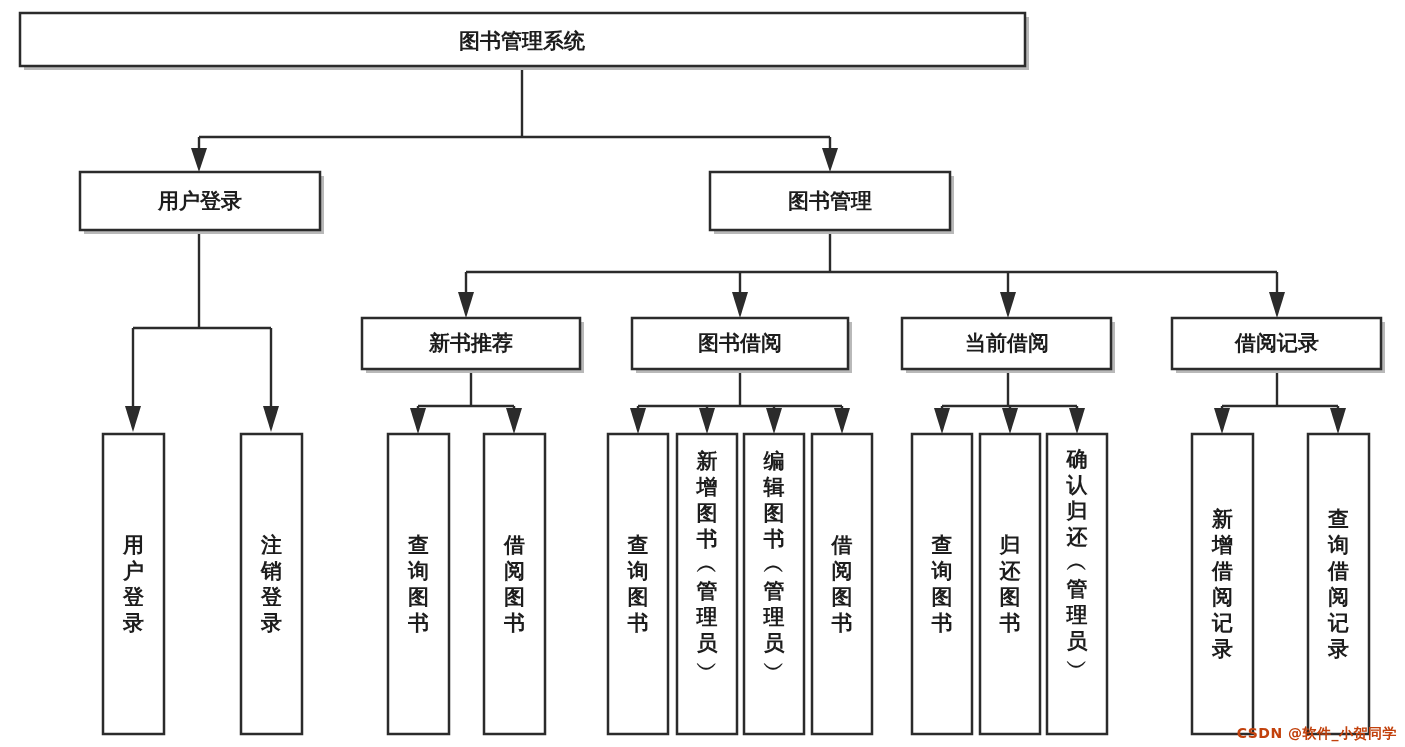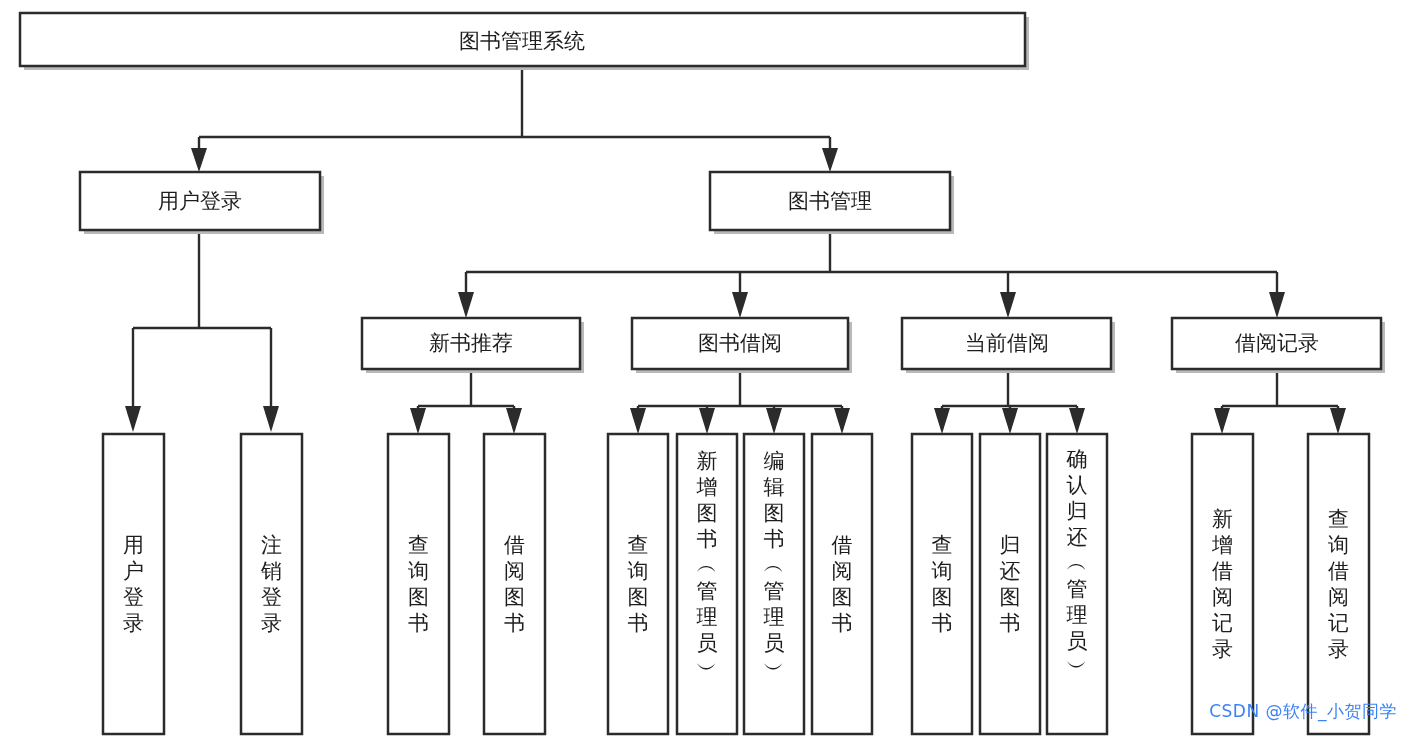--- a/index.html
+++ b/index.html
@@ -11,20 +11,21 @@
     width: 1405px;
     height: 747px;
     overflow: hidden;
     font-family: "DejaVu Sans", "Liberation Sans", sans-serif;
   }
   #diagram-root {
     position: relative;
     width: 1405px;
     height: 747px;
     background: #ffffff;
+    font-weight: bold;
   }
   svg#tree-svg {
     position: absolute;
     left: 0;
     top: 0;
     width: 1405px;
     height: 747px;
   }
   .node-box {
     fill: #ffffff;
@@ -62,24 +63,24 @@
   .vert-ch {
     font-family: "DejaVu Sans", "Liberation Sans", sans-serif;
     font-size: 21px;
     line-height: 26px;
     color: #1d1d1d;
     text-align: center;
   }
   .watermark {
     position: absolute;
     right: 8px;
-    bottom: 24px;
+    bottom: 4px;
     font-family: "DejaVu Sans", "Liberation Sans", sans-serif;
-    font-size: 17px;
-    color: #3b82f6;
+    font-size: 14px;
+    color: #c2410c;
     white-space: nowrap;
     letter-spacing: 0.5px;
   }
 </style>
 </head>
 <body>
 
 <div id="diagram-root">
 
   <svg id="tree-svg" viewBox="0 0 1405 747">

